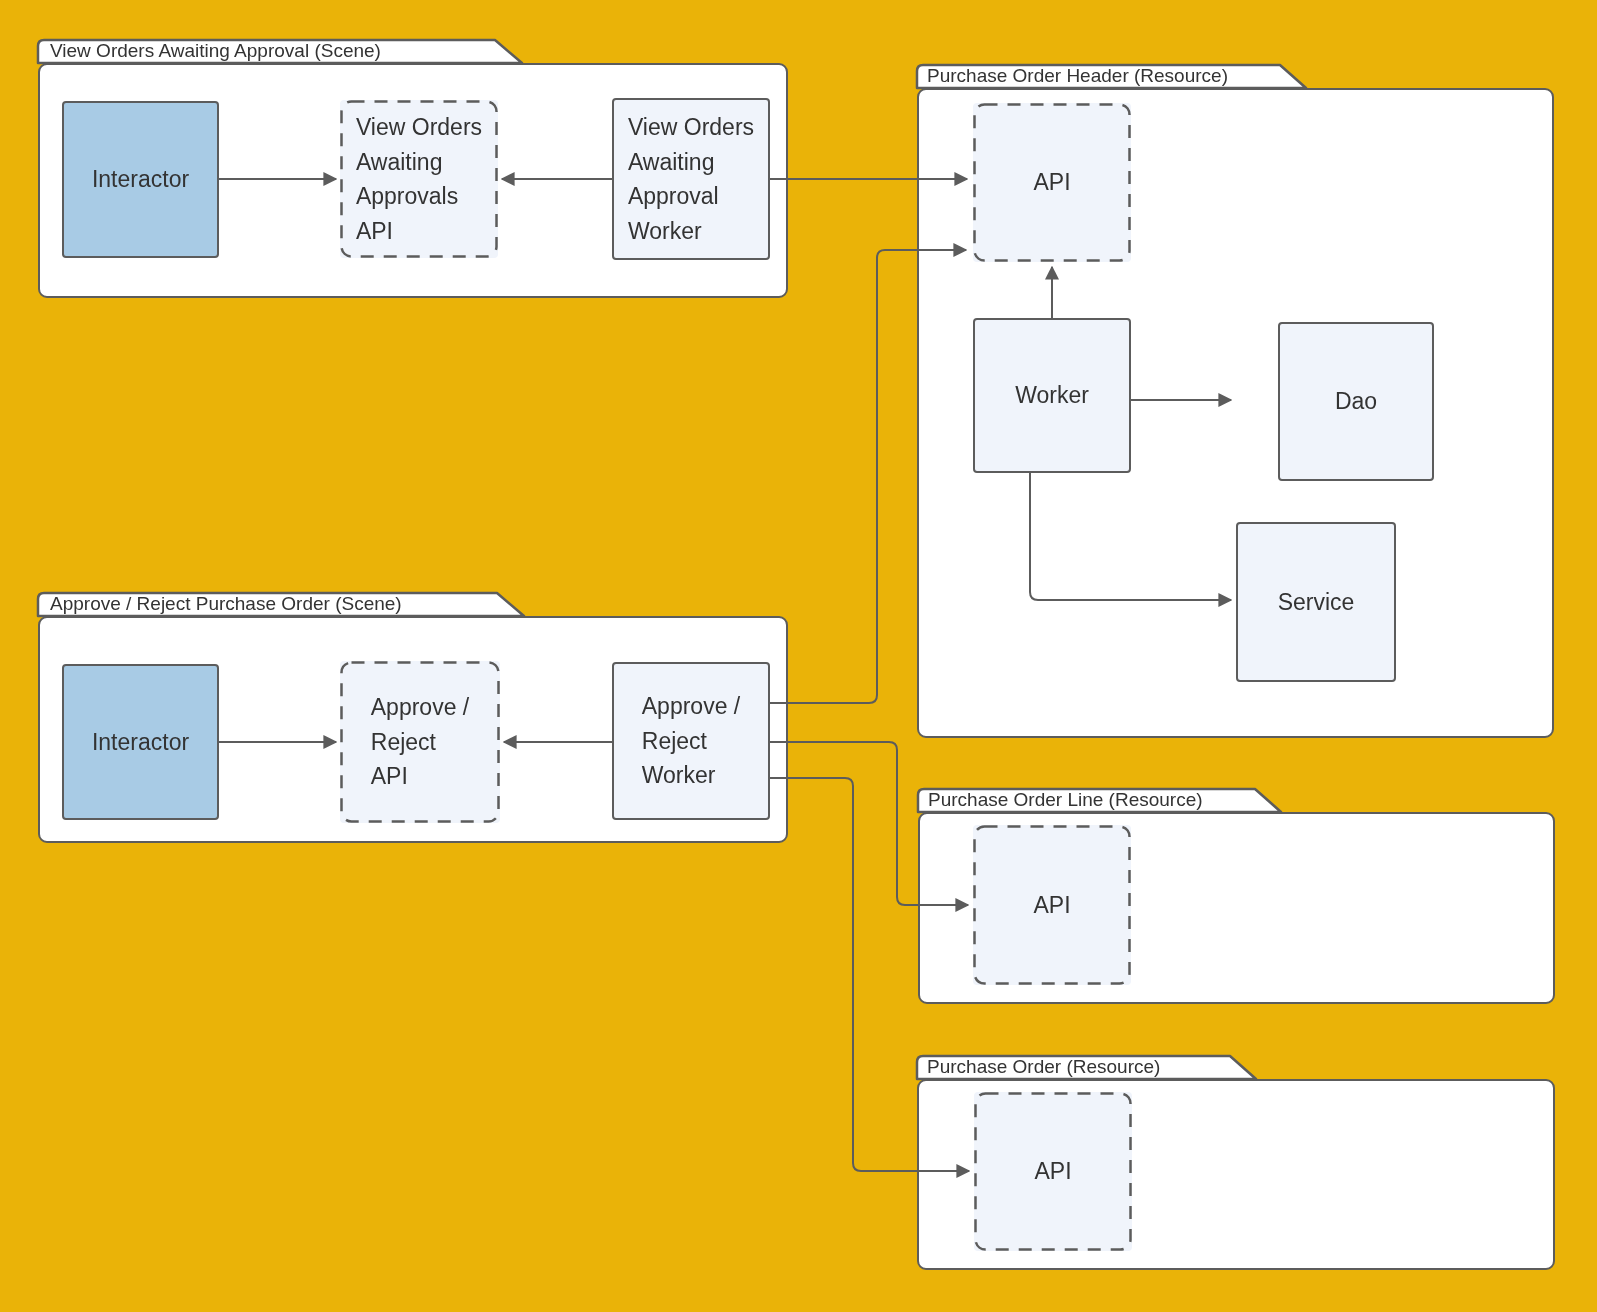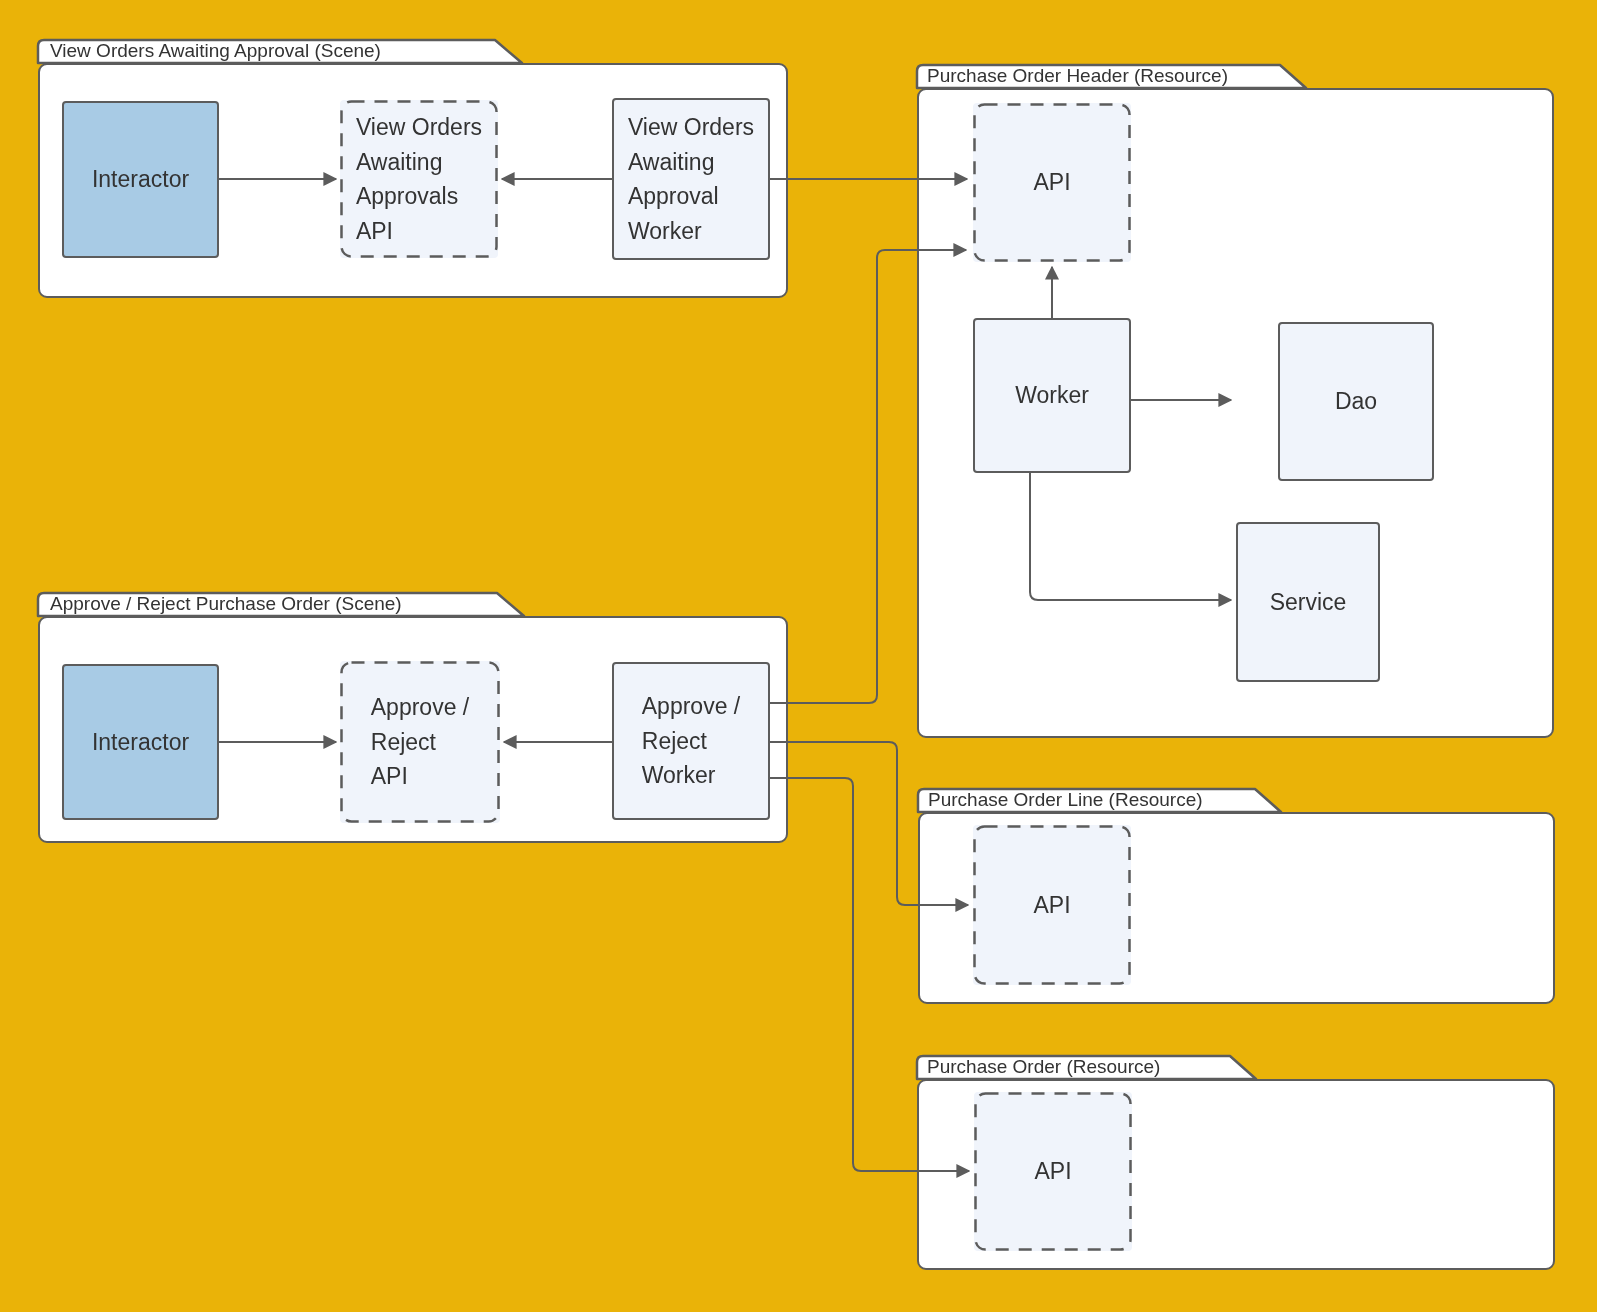--- a/index.html
+++ b/index.html
@@ -158,21 +158,21 @@
 
   <div class="node dashed" style="left:973px; top:103px; width:158px; height:159px;">
     <span class="node-label">API</span>
   </div>
   <div class="node" style="left:973px; top:318px; width:158px; height:155px;">
     <span class="node-label">Worker</span>
   </div>
   <div class="node" style="left:1236px; top:322px; width:156px; height:159px;margin-left:42px;">
     <span class="node-label">Dao</span>
   </div>
-  <div class="node" style="left:1236px; top:522px; width:144px; height:160px;">
+  <div class="node" style="left:1236px; top:522px; width:160px; height:160px;">
     <span class="node-label">Service</span>
   </div>
 
   <div class="node dashed" style="left:973px; top:825px; width:158px; height:160px;">
     <span class="node-label">API</span>
   </div>
   <div class="node dashed" style="left:974px; top:1092px; width:158px; height:159px;">
     <span class="node-label">API</span>
   </div>
 

